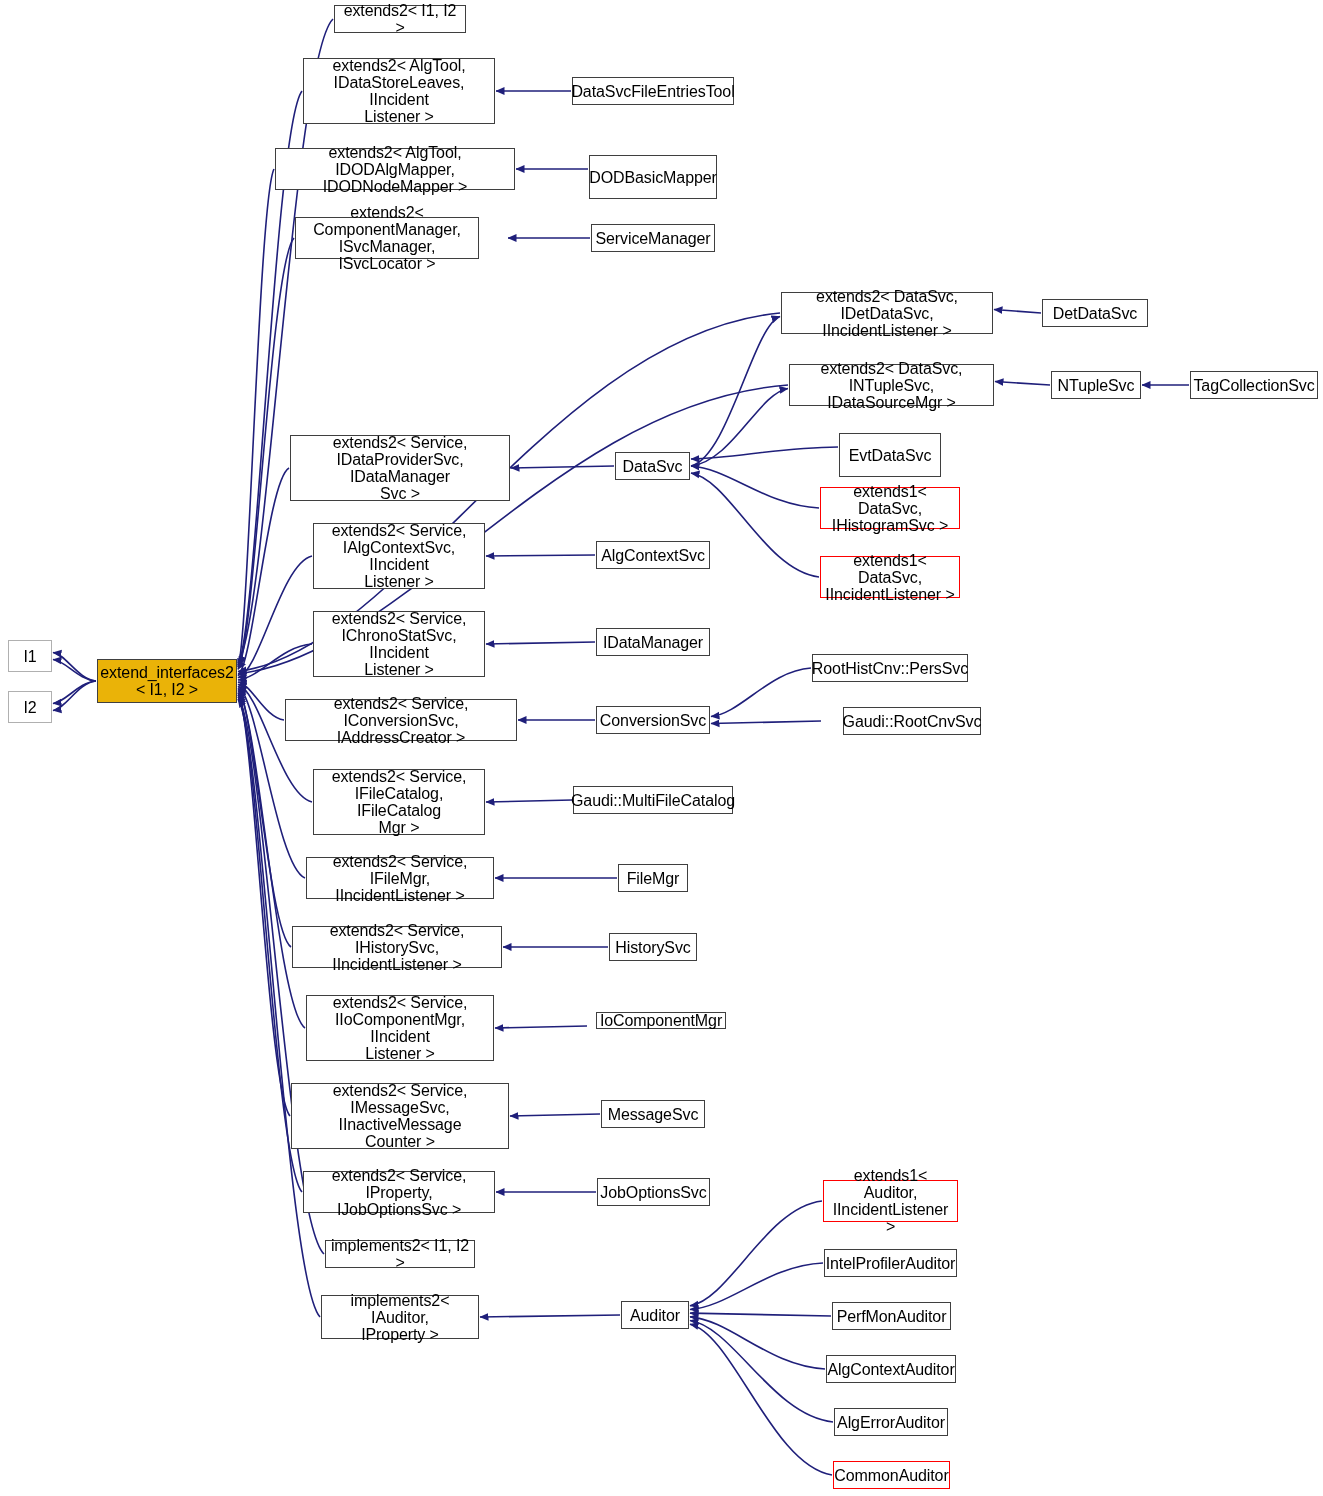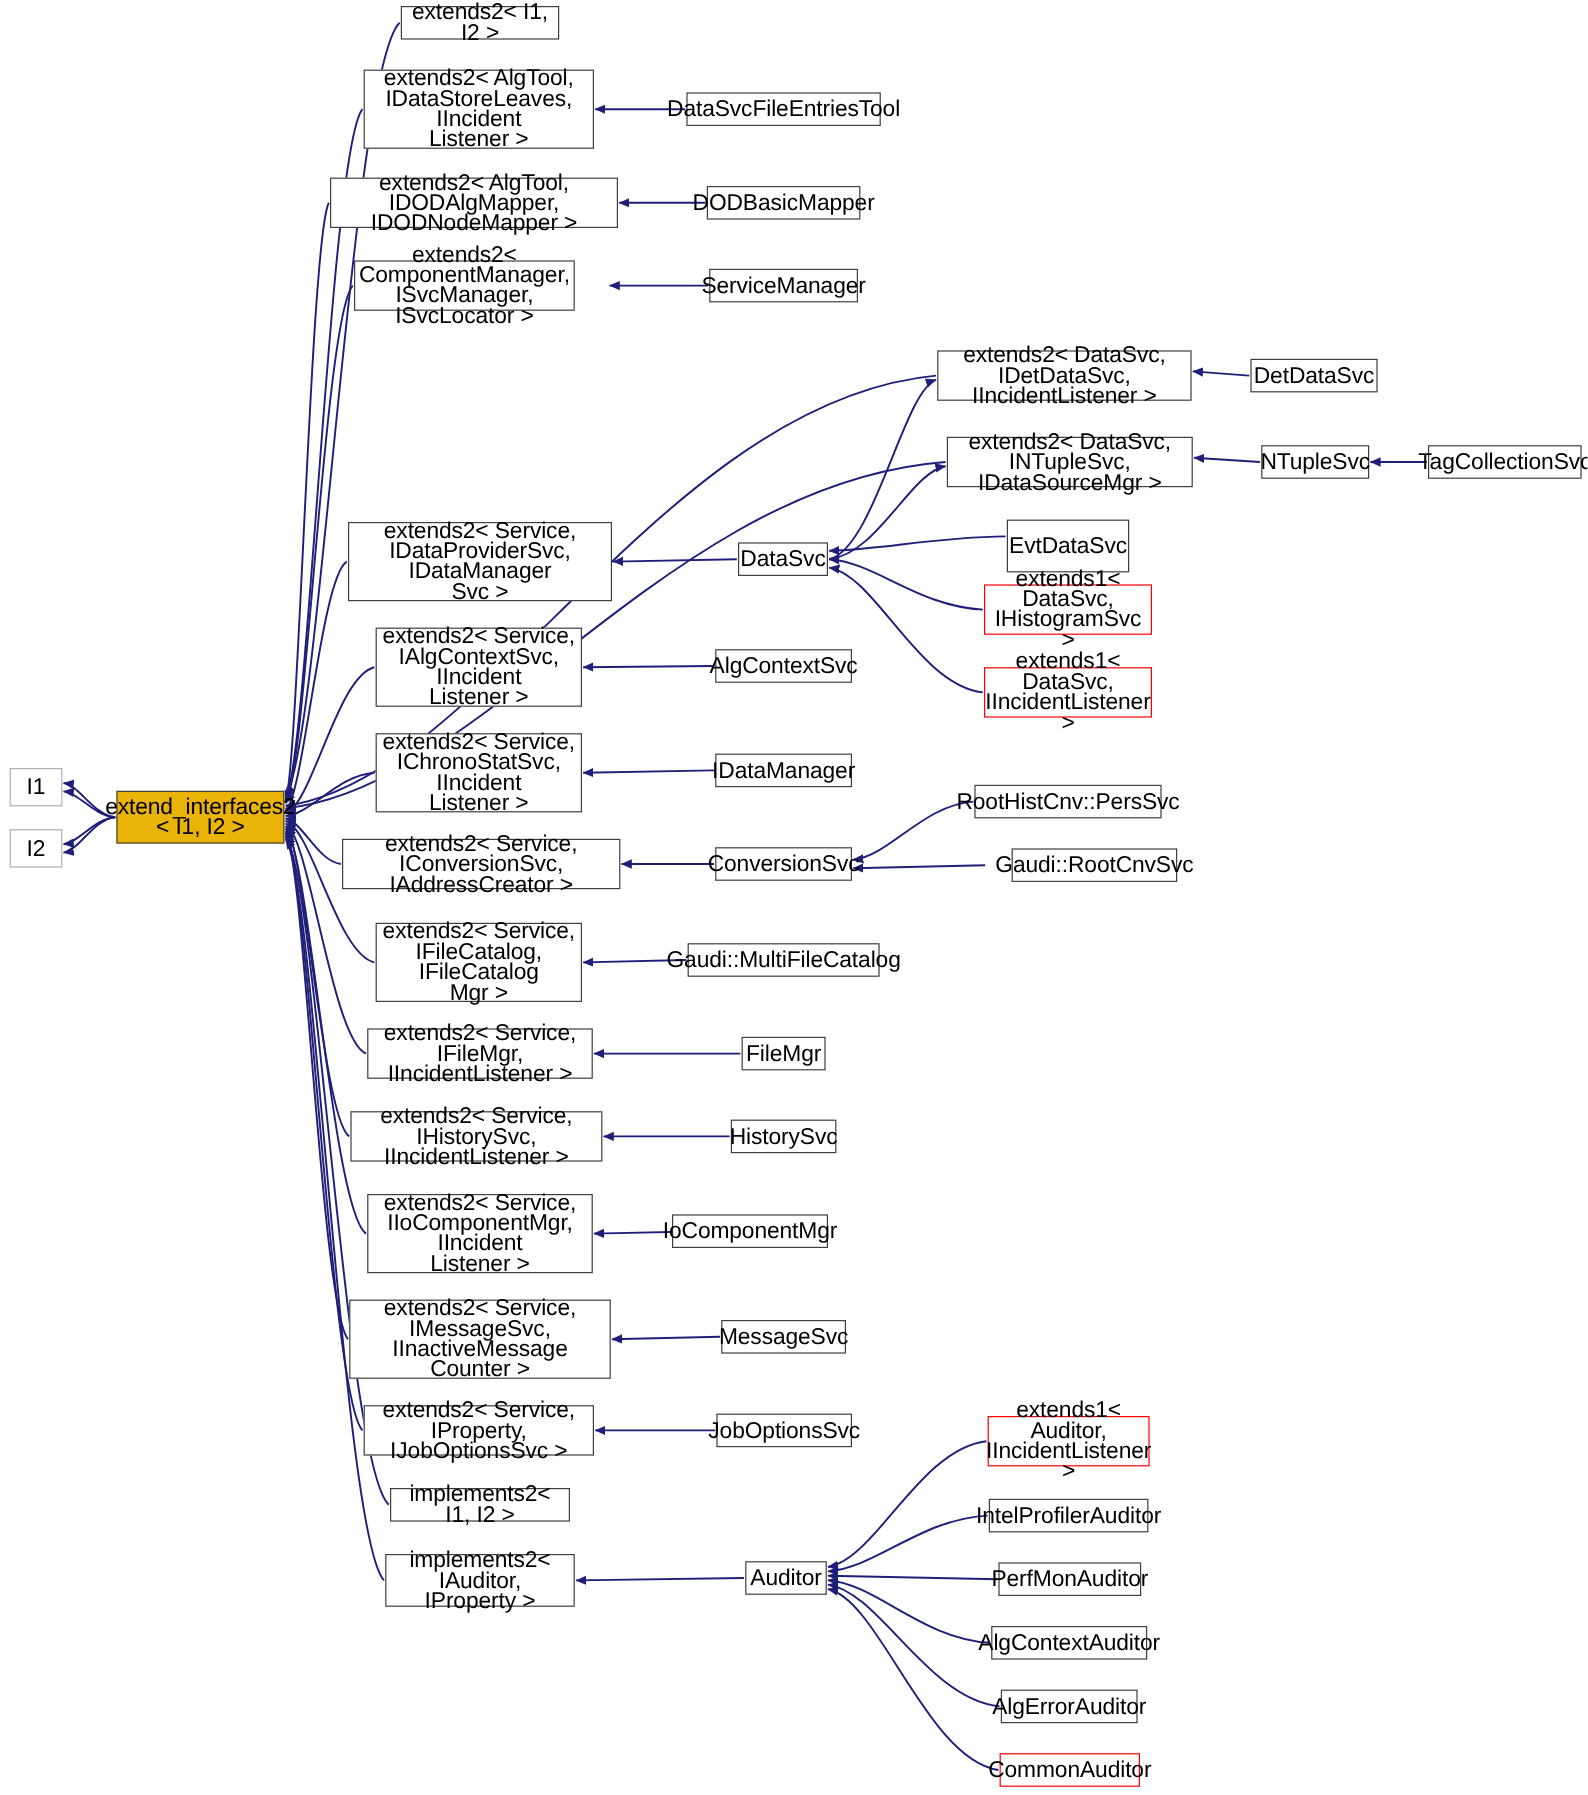--- a/index.html
+++ b/index.html
@@ -23,21 +23,21 @@
     width: 1323px;
     height: 1496px;
     pointer-events: none;
   }
   .node {
     position: absolute;
     box-sizing: border-box;
     border: 1px solid #3f3f3f;
     background: #ffffff;
     color: #000000;
-    font-size: 19px;
+    font-size: 16px;
     line-height: 17px;
     text-align: center;
     display: flex;
     align-items: center;
     justify-content: center;
     white-space: pre-line;
     z-index: 3;
     letter-spacing: -0.1px;
   }
   .node.red {
@@ -125,21 +125,21 @@
       <div class="node gray-border" style="left: 8px; top: 691px; width: 44px; height: 32px;"><span>I2</span></div>
       <div class="node focus" style="left: 97px; top: 659px; width: 140px; height: 44px;"><span>extend_interfaces2
 &lt; I1, I2 &gt;</span></div>
       <div class="node" style="left: 334px; top: 5px; width: 132px; height: 28px;"><span>extends2&lt; I1, I2 &gt;</span></div>
       <div class="node" style="left: 303px; top: 58px; width: 192px; height: 66px;"><span>extends2&lt; AlgTool,
 IDataStoreLeaves, IIncident
 Listener &gt;</span></div>
       <div class="node" style="left: 572px; top: 77px; width: 162px; height: 28px;"><span>DataSvcFileEntriesTool</span></div>
       <div class="node" style="left: 275px; top: 148px; width: 240px; height: 42px;"><span>extends2&lt; AlgTool,
 IDODAlgMapper, IDODNodeMapper &gt;</span></div>
-      <div class="node" style="left: 589px; top: 155px; width: 128px; height: 28px;"><span>DODBasicMapper</span></div>
+      <div class="node" style="left: 589px; top: 155px; width: 128px; height: 44px;"><span>DODBasicMapper</span></div>
       <div class="node" style="left: 295px; top: 217px; width: 184px; height: 42px;"><span>extends2&lt; ComponentManager,
 ISvcManager, ISvcLocator &gt;</span></div>
       <div class="node" style="left: 591px; top: 224px; width: 124px; height: 28px;"><span>ServiceManager</span></div>
       <div class="node" style="left: 781px; top: 292px; width: 212px; height: 42px;"><span>extends2&lt; DataSvc,
 IDetDataSvc, IIncidentListener &gt;</span></div>
       <div class="node" style="left: 1042px; top: 299px; width: 106px; height: 28px;"><span>DetDataSvc</span></div>
       <div class="node" style="left: 789px; top: 364px; width: 205px; height: 42px;"><span>extends2&lt; DataSvc,
 INTupleSvc, IDataSourceMgr &gt;</span></div>
       <div class="node" style="left: 1051px; top: 371px; width: 90px; height: 28px;"><span>NTupleSvc</span></div>
       <div class="node" style="left: 1190px; top: 371px; width: 128px; height: 28px;"><span>TagCollectionSvc</span></div>
@@ -171,21 +171,21 @@
       <div class="node" style="left: 573px; top: 786px; width: 160px; height: 28px;"><span>Gaudi::MultiFileCatalog</span></div>
       <div class="node" style="left: 306px; top: 857px; width: 188px; height: 42px;"><span>extends2&lt; Service,
 IFileMgr, IIncidentListener &gt;</span></div>
       <div class="node" style="left: 618px; top: 864px; width: 70px; height: 28px;"><span>FileMgr</span></div>
       <div class="node" style="left: 292px; top: 926px; width: 210px; height: 42px;"><span>extends2&lt; Service,
 IHistorySvc, IIncidentListener &gt;</span></div>
       <div class="node" style="left: 609px; top: 933px; width: 88px; height: 28px;"><span>HistorySvc</span></div>
       <div class="node" style="left: 306px; top: 995px; width: 188px; height: 66px;"><span>extends2&lt; Service,
 IIoComponentMgr, IIncident
 Listener &gt;</span></div>
-      <div class="node" style="left: 560px; top: 1012px; width: 130px; height: 28px;"><span>IoComponentMgr</span></div>
+      <div class="node" style="left: 596px; top: 1012px; width: 130px; height: 17px;"><span>IoComponentMgr</span></div>
       <div class="node" style="left: 291px; top: 1083px; width: 218px; height: 66px;"><span>extends2&lt; Service,
 IMessageSvc, IInactiveMessage
 Counter &gt;</span></div>
       <div class="node" style="left: 601px; top: 1100px; width: 104px; height: 28px;"><span>MessageSvc</span></div>
       <div class="node" style="left: 303px; top: 1171px; width: 192px; height: 42px;"><span>extends2&lt; Service,
 IProperty, IJobOptionsSvc &gt;</span></div>
       <div class="node" style="left: 597px; top: 1178px; width: 113px; height: 28px;"><span>JobOptionsSvc</span></div>
       <div class="node" style="left: 325px; top: 1240px; width: 150px; height: 28px;"><span>implements2&lt; I1, I2 &gt;</span></div>
       <div class="node" style="left: 321px; top: 1295px; width: 158px; height: 44px;"><span>implements2&lt; IAuditor,
 IProperty &gt;</span></div>

